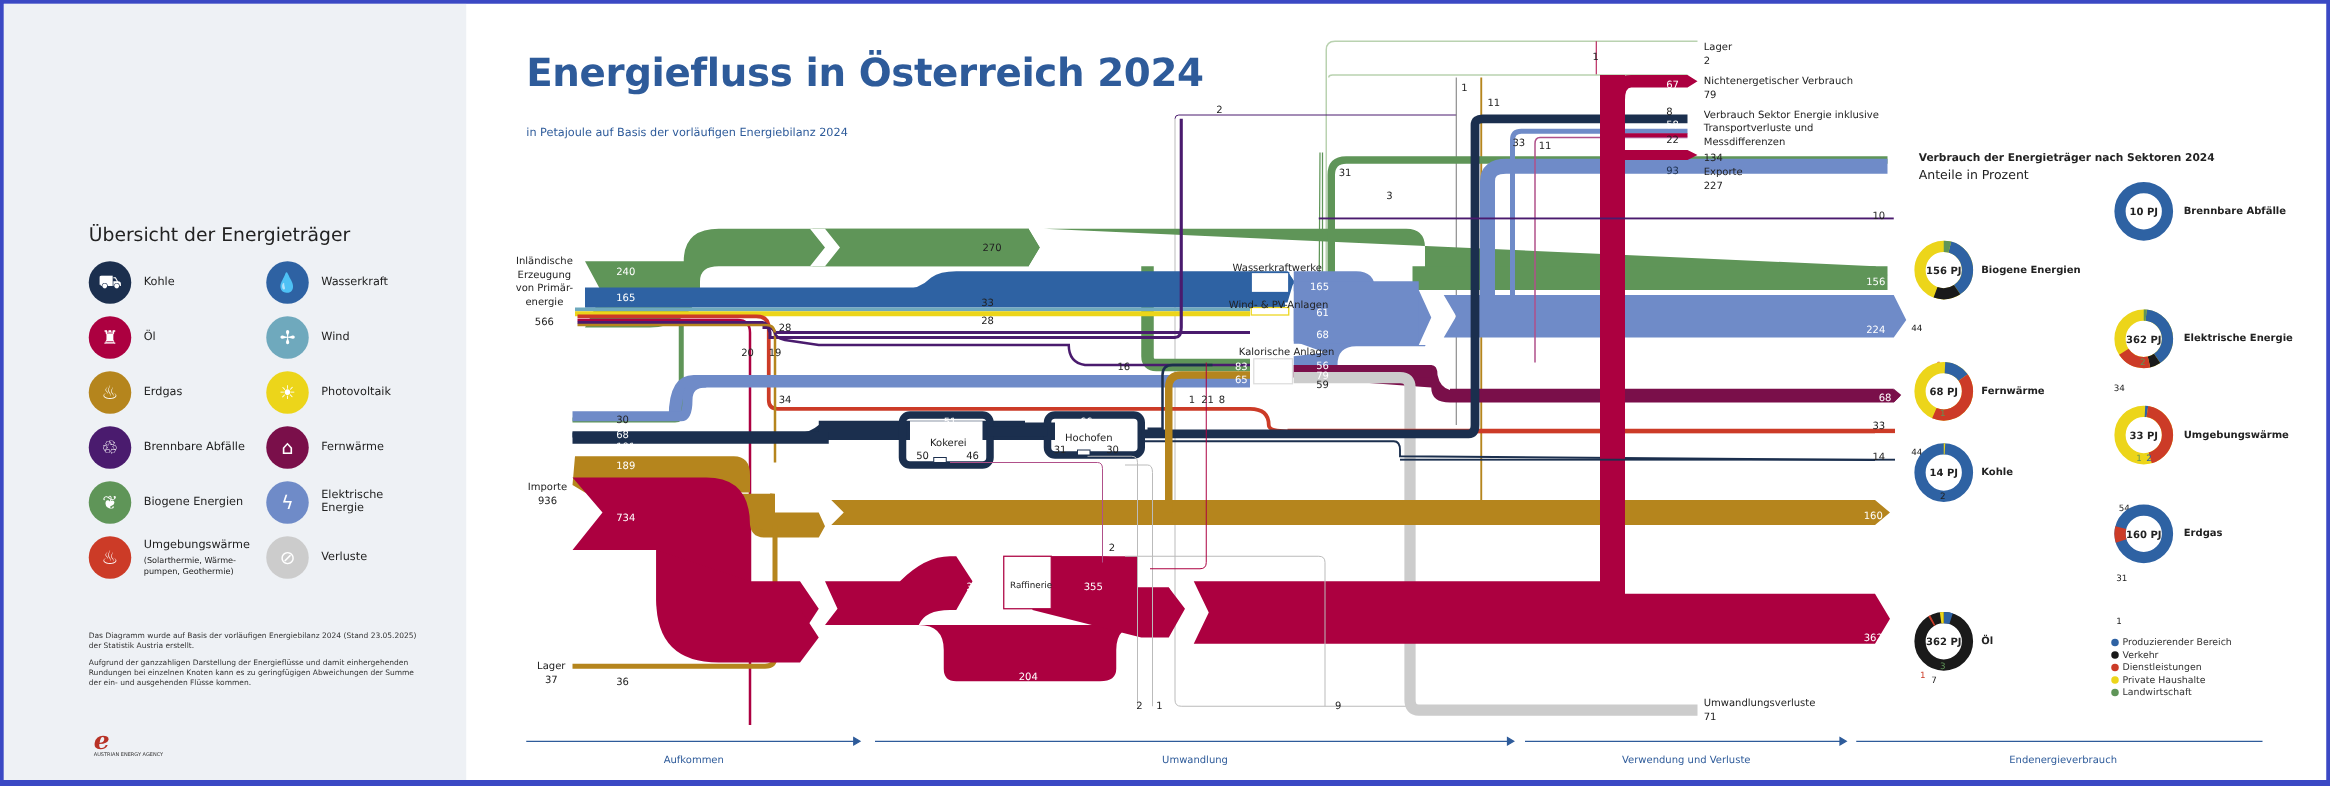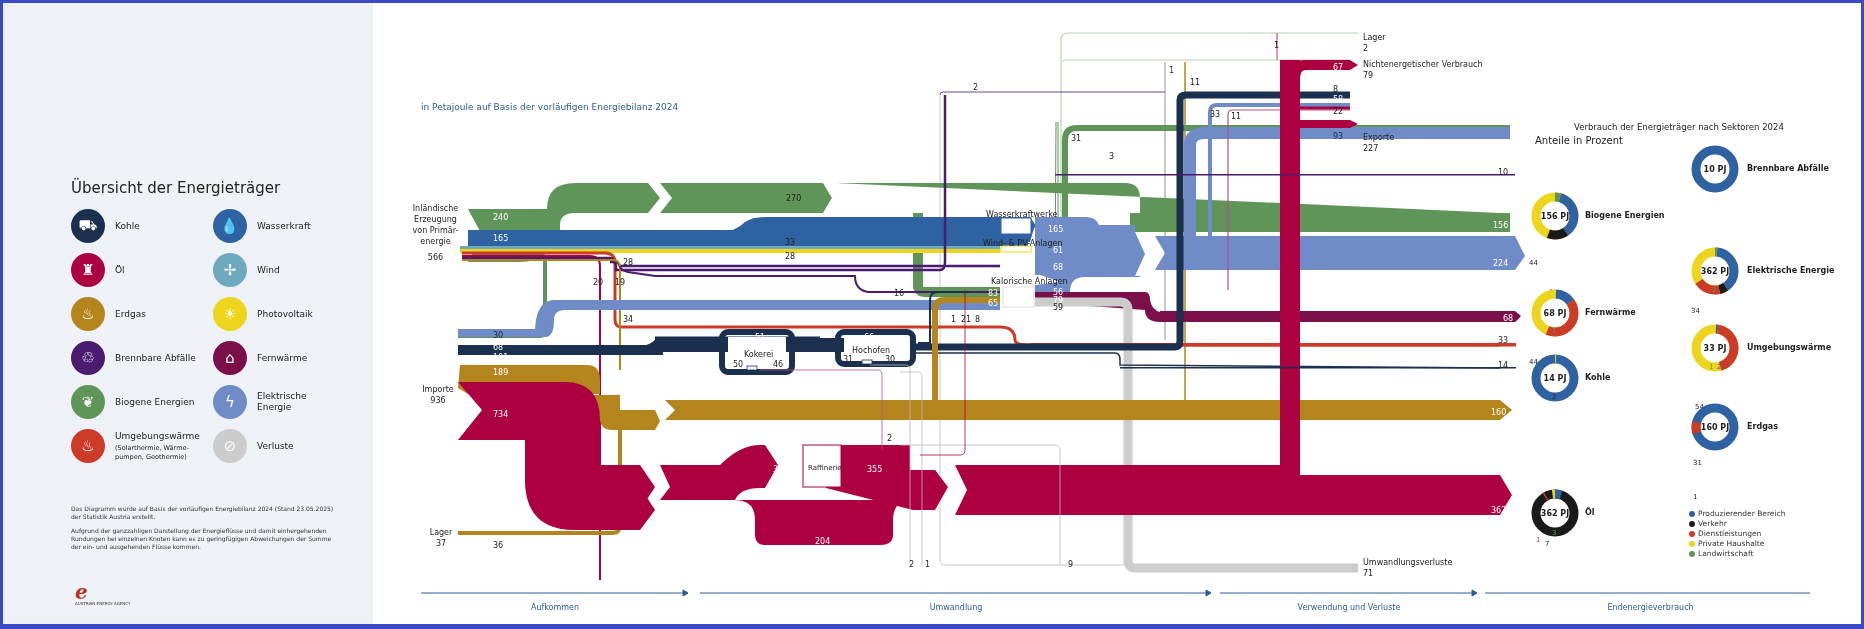--- a/index.html
+++ b/index.html
@@ -24,21 +24,21 @@
   .subtitle { position: absolute; left: 418px; top: 99px; font-size: 9px; color: #2e5b9a; }
   svg.flows { position: absolute; left: 0; top: 0; }
   .lbl { position: absolute; font-size: 8px; color: #222; white-space: nowrap; }
   .lbl.w { color: #fff; }
   .node-lbl { position: absolute; font-size: 8px; text-align: center; line-height: 11px; color: #222; }
   .right-lbl { position: absolute; font-size: 8px; line-height: 11px; color: #222; }
   .donut-wrap { position: absolute; }
   .donut-center { position: absolute; left: 0; top: 0; width: 100%; height: 100%; display: flex; align-items: center; justify-content: center; font-size: 8px; font-weight: bold; }
   .donut-name { position: absolute; font-size: 8px; font-weight: bold; white-space: nowrap; }
   .dval { position: absolute; font-size: 8px; margin-top: 48px; }
-  .sector-title { position: absolute; left: 1532px; top: 119px; font-size: 8.5px; font-weight: normal; margin-left: 39px; }
+  .sector-title { position: absolute; left: 1532px; top: 119px; font-size: 8.5px; font-weight: bold; }
   .sector-sub { position: absolute; left: 1532px; top: 132px; font-size: 10px; }
   .sector-legend { position: absolute; left: 1686px; top: 506px; font-size: 7.5px; line-height: 10px; color: #333; }
   .sector-legend div { display: flex; align-items: center; gap: 3px; }
   .sector-legend i { display: inline-block; width: 6px; height: 6px; border-radius: 50%; }
   .phase { position: absolute; font-size: 8px; color: #2e5b9a; text-align: center; }
 </style>
 </head>
 <body>
 
 <div class="frame">
@@ -120,20 +120,21 @@
       <span>Verluste</span>
     </div>
 
     <div class="footnote">
       <p>Das Diagramm wurde auf Basis der vorläufigen Energiebilanz 2024 (Stand 23.05.2025) der Statistik Austria erstellt.</p>
       <p>Aufgrund der ganzzahligen Darstellung der Energieflüsse und damit einhergehenden Rundungen bei einzelnen Knoten kann es zu geringfügigen Abweichungen der Summe der ein- und ausgehenden Flüsse kommen.</p>
     </div>
     <div class="aea"><b>e</b><span>AUSTRIAN ENERGY AGENCY</span></div>
   </div>
 
+  <div class="title">Energiefluss in Österreich 2024</div>
   <div class="subtitle">in Petajoule auf Basis der vorläufigen Energiebilanz 2024</div>
 
   <svg class="flows" width="1858" height="621" viewBox="3 3 1858 621">
 
     <path d="M1061 40 Q1061 33 1068 33 L1358 33" fill="none" stroke="#b9d2b0" stroke-width="1.2"></path>
     <path d="M1061 230 L1061 40" fill="none" stroke="#b9d2b0" stroke-width="1.2"></path>
     <path d="M1277 33 L1277 60" fill="none" stroke="#ac0040" stroke-width="0.8"></path>
     <path d="M1063 62 Q1063 60 1066 60 L1350 60" fill="none" stroke="#b9d2b0" stroke-width="1.2"></path>
     <path d="M940 95 Q940 92 943 92 L1165 92" fill="none" stroke="#4a1b6e" stroke-width="0.8"></path>
     <path d="M940 95 L940 560 Q940 565 945 565 L1160 565" fill="none" stroke="#bbb" stroke-width="0.8"></path>
@@ -335,20 +336,24 @@
   <div class="lbl w" style="left:1328px;top:141px">101</div>
 
   <div class="right-lbl" style="left:1360px;top:29px">
       <div>Lager</div>
       <div>2</div>
     </div>
   <div class="right-lbl" style="left:1360px;top:56px">
       <div>Nichtenergetischer Verbrauch</div>
       <div>79</div>
     </div>
+  <div class="right-lbl" style="left:1360px;top:83px;width:150px">
+      <div>Verbrauch Sektor Energie inklusive Transportverluste und Messdifferenzen</div>
+      <div style="margin-top:2px">134</div>
+    </div>
   <div class="right-lbl" style="left:1360px;top:129px">
       <div>Exporte</div>
       <div>227</div>
     </div>
   <div class="right-lbl" style="left:1360px;top:554px">
       <div>Umwandlungsverluste</div>
       <div>71</div>
     </div>
 
   <div class="lbl" style="left:1495px;top:165px">10</div>

